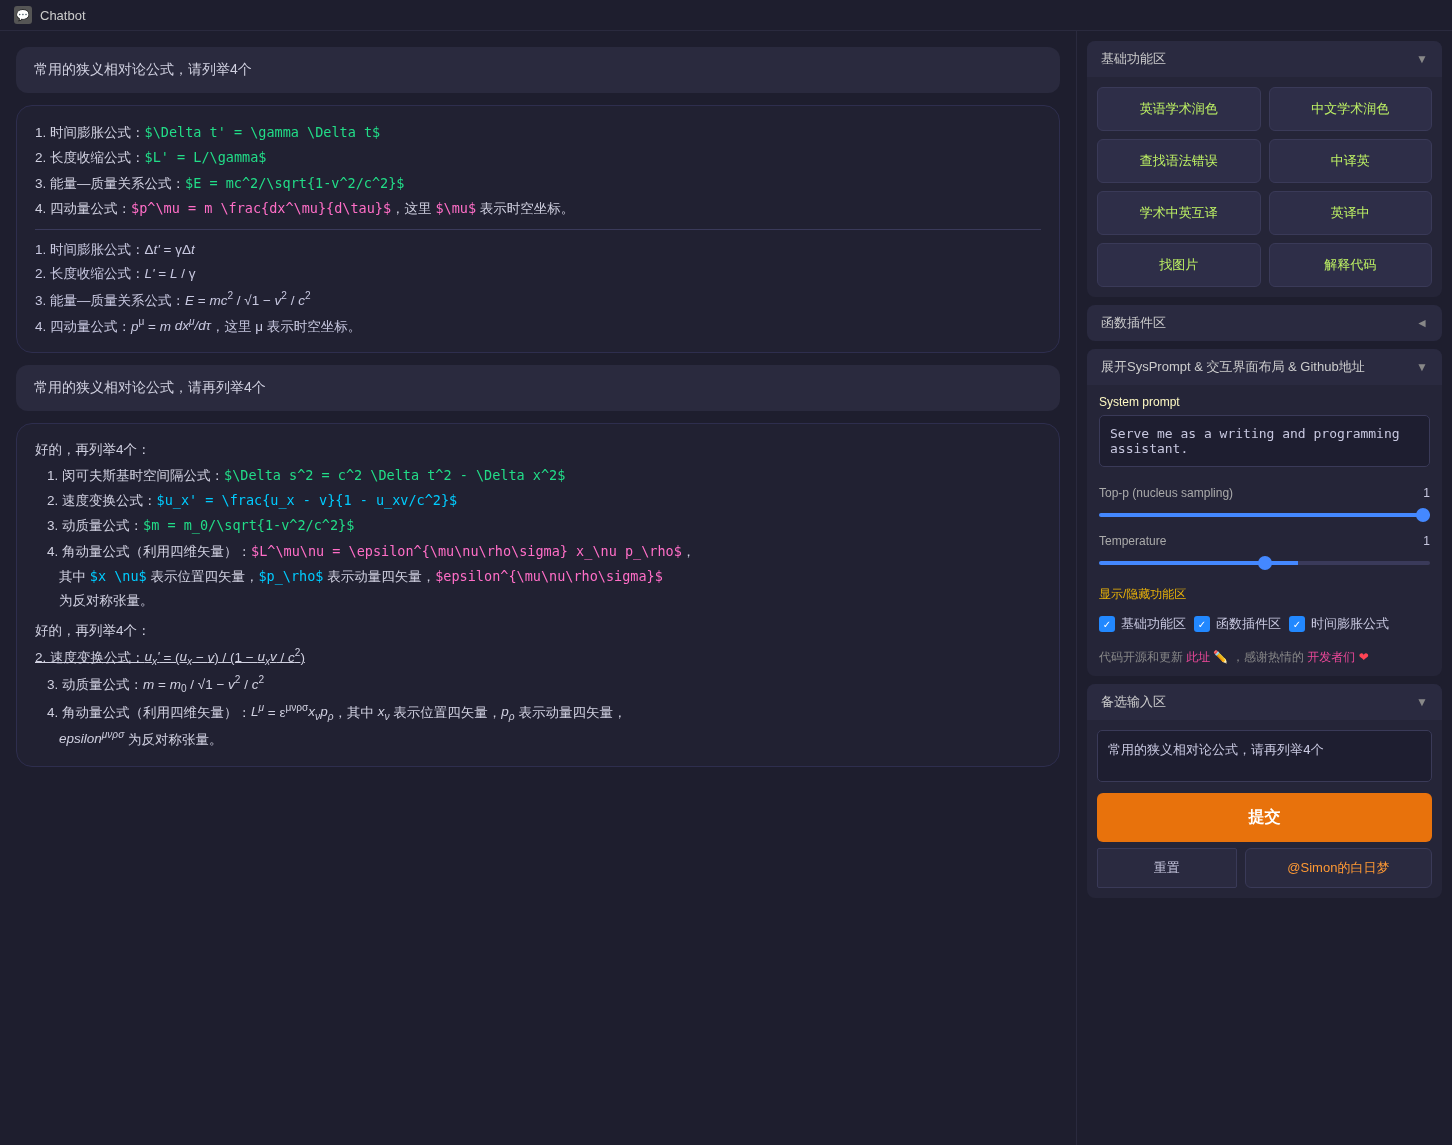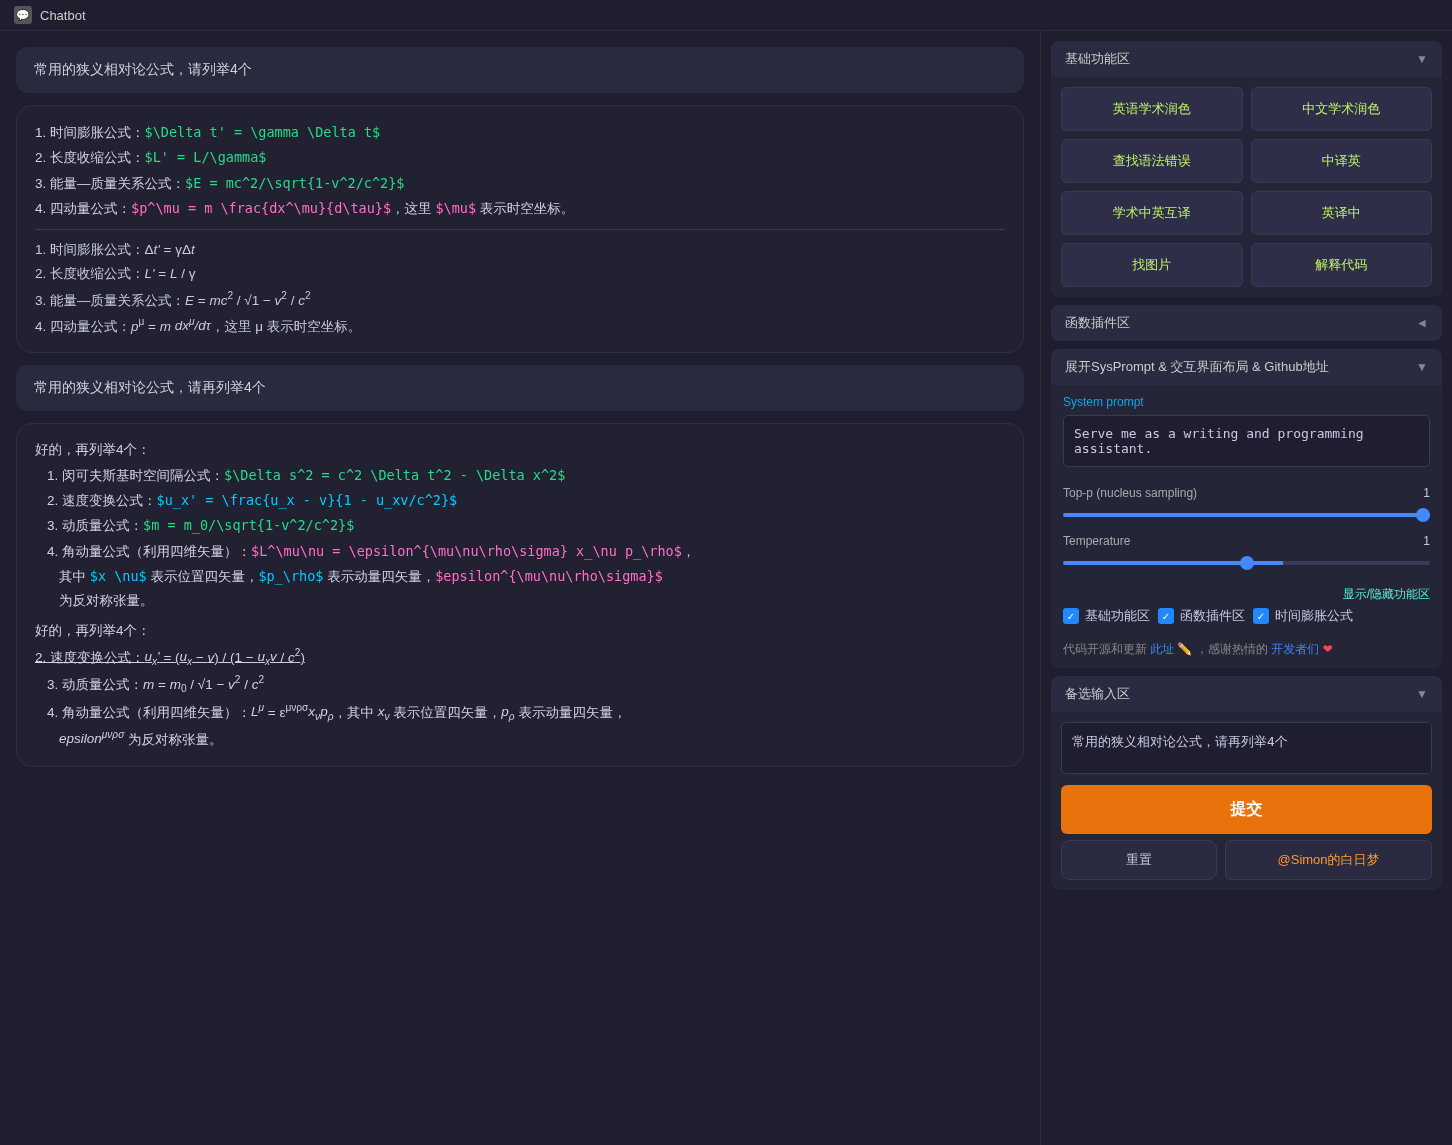--- a/index.html
+++ b/index.html
@@ -75,21 +75,21 @@
     .formula-cyan { color: #00ccff; font-family: monospace; }
     .divider-line {
       border: none;
       border-top: 1px solid #3a3a5a;
       margin: 8px 0;
     }
     .math-rendered { color: #c8c8e0; }
     .italic { font-style: italic; }
     
     .right-panel {
-      width: 412px;
+      width: 376px;
       background: #1e1e2e;
       border-left: 1px solid #2a2a3e;
       display: flex;
       flex-direction: column;
       overflow-y: auto;
       padding: 10px;
       gap: 8px;
     }
     .panel-section {
       background: #252538;
@@ -125,21 +125,21 @@
       padding: 12px 8px;
       font-size: 13px;
       cursor: pointer;
       text-align: center;
     }
     .system-prompt-section {
       padding: 10px 12px;
     }
     .sp-label {
       font-size: 12px;
-      color: #0ea5e9;
+      color: #fef9c3;
       margin-bottom: 6px;
     }
     .sp-input {
       background: #1e1e30;
       border: 1px solid #3a3a58;
       border-radius: 5px;
       padding: 10px;
       color: #c8c8e0;
       font-size: 13px;
       width: 100%;
@@ -180,23 +180,22 @@
       height: 14px;
       border-radius: 50%;
       background: #4488ff;
       cursor: pointer;
     }
     .visibility-section {
       padding: 10px 12px;
     }
     .vis-label {
       font-size: 12px;
-      color: #5eead4;
-      margin-bottom: 4px;
-      text-align: right;
+      color: #eab308;
+      margin-bottom: 12px;
     }
     .checkbox-grid {
       display: flex;
       flex-wrap: wrap;
       gap: 8px;
     }
     .checkbox-item {
       display: flex;
       align-items: center;
       gap: 6px;
@@ -211,21 +210,21 @@
       border-radius: 3px;
       display: flex; align-items: center; justify-content: center;
       font-size: 10px;
       color: white;
     }
     .footer-links {
       padding: 6px 12px 10px;
       font-size: 12px;
       color: #888;
     }
-    .footer-links a { color: #3b82f6; text-decoration: none; margin-top: 28px; }
+    .footer-links a { color: #ec4899; text-decoration: none; margin-top: 28px; }
     .footer-links .heart { color: #ff4455; }
     
     .backup-section {
       padding: 10px;
     }
     .backup-textarea {
       background: #1e1e30;
       border: 1px solid #3a3a58;
       border-radius: 5px;
       padding: 10px;
@@ -248,21 +247,21 @@
     }
     .bottom-buttons {
       display: flex;
       gap: 8px;
       margin-top: 6px;
     }
     .bottom-btn {
       flex: 1;
       background: #2a2a40;
       border: 1px solid #3a3a58;
-      border-radius: 9px;
+      border-radius: 2px;
       color: #c8c8e0;
       font-size: 13px;
       cursor: pointer;
       text-align: center;
     }
     .watermark {
       flex: 1.2;
       background: #2a2a40;
       border: 1px solid #3a3a58;
       border-radius: 6px;

